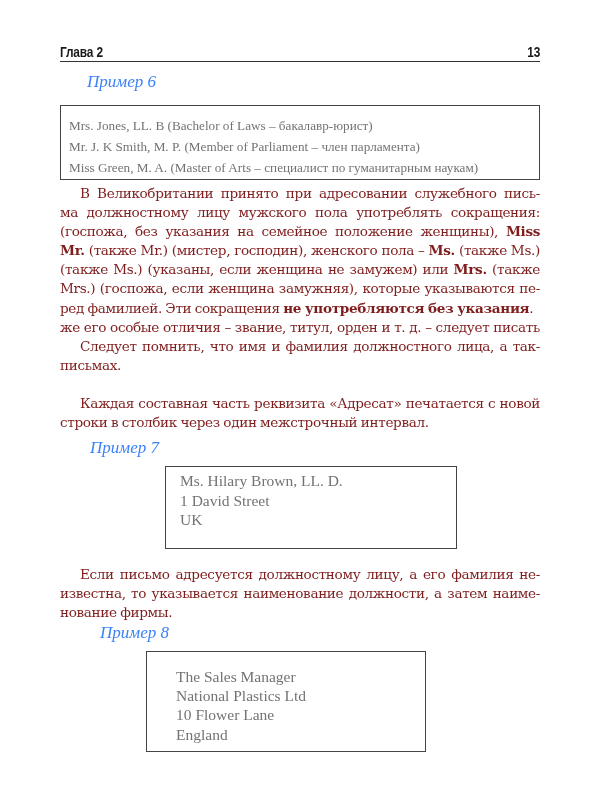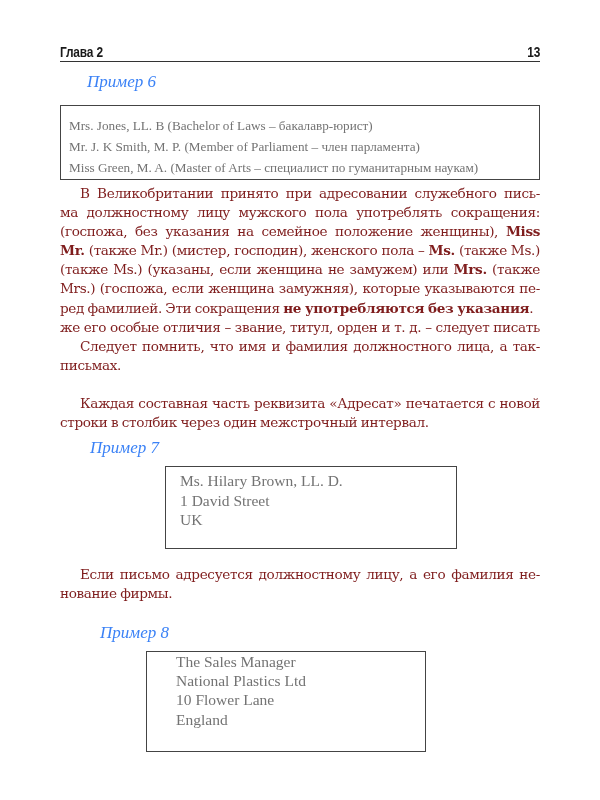--- a/index.html
+++ b/index.html
@@ -16,21 +16,21 @@
   .example-label {
     position: absolute; font-family: "Liberation Serif", serif; font-style: italic;
     font-size: 17px; color: #3b82f6;
   }
   .box {
     position: absolute; border: 1.3px solid #444; box-sizing: border-box;
     font-family: "Liberation Serif", serif; color: #737373;
   }
   .box6 { left: 0; top: 105px; width: 480px; height: 75px; padding: 9px 0 0 8px; font-size: 13.2px; line-height: 21px; }
   .box7 { left: 85px; top: 466px; width: 292px; height: 83px; padding: 4px 0 0 14px; font-size: 15.5px; line-height: 19.5px; margin-left: 20px; }
-  .box8 { left: 86px; top: 651px; width: 280px; height: 101px; padding: 0 0 0 29px; font-size: 15.5px; line-height: 19.2px; }
+  .box8 { left: 86px; top: 651px; width: 280px; height: 101px; padding: 15px 0 0 29px; font-size: 15.5px; line-height: 19.2px; }
   .box .line { white-space: nowrap; }
   .para {
     position: absolute; left: 0; width: 480px;
     font-family: "DejaVu Serif", serif; font-size: 13.6px; line-height: 19.1px;
     text-align: justify; letter-spacing: -0.35px; word-spacing: -0.5px; color: #7f1d1d;
   }
   .para .bl { display: block; text-align: justify; text-align-last: justify; white-space: nowrap; height: 19.1px; }
   .para .bl.last { text-align-last: left; }
   .para .bl.indent { padding-left: 20px; }
   .para b { font-weight: bold; }
@@ -81,20 +81,21 @@
   <div class="example-label" style="left:30px; top:438px;">Пример 7</div>
 
   <div class="box box7">
     <div class="line">Ms. Hilary Brown, LL. D.</div>
     <div class="line">1 David Street</div>
     <div class="line">UK</div>
   </div>
 
   <div class="para p4">
     <span class="bl indent">Если письмо адресуется должностному лицу, а его фамилия не-</span>
+    <span class="bl">известна, то указывается наименование должности, а затем наиме-</span>
     <span class="bl last">нование фирмы.</span>
   </div>
 
   <div class="example-label" style="left:40px; top:623px;">Пример 8</div>
 
   <div class="box box8">
     <div class="line">The Sales Manager</div>
     <div class="line">National Plastics Ltd</div>
     <div class="line">10 Flower Lane</div>
     <div class="line">England</div>

